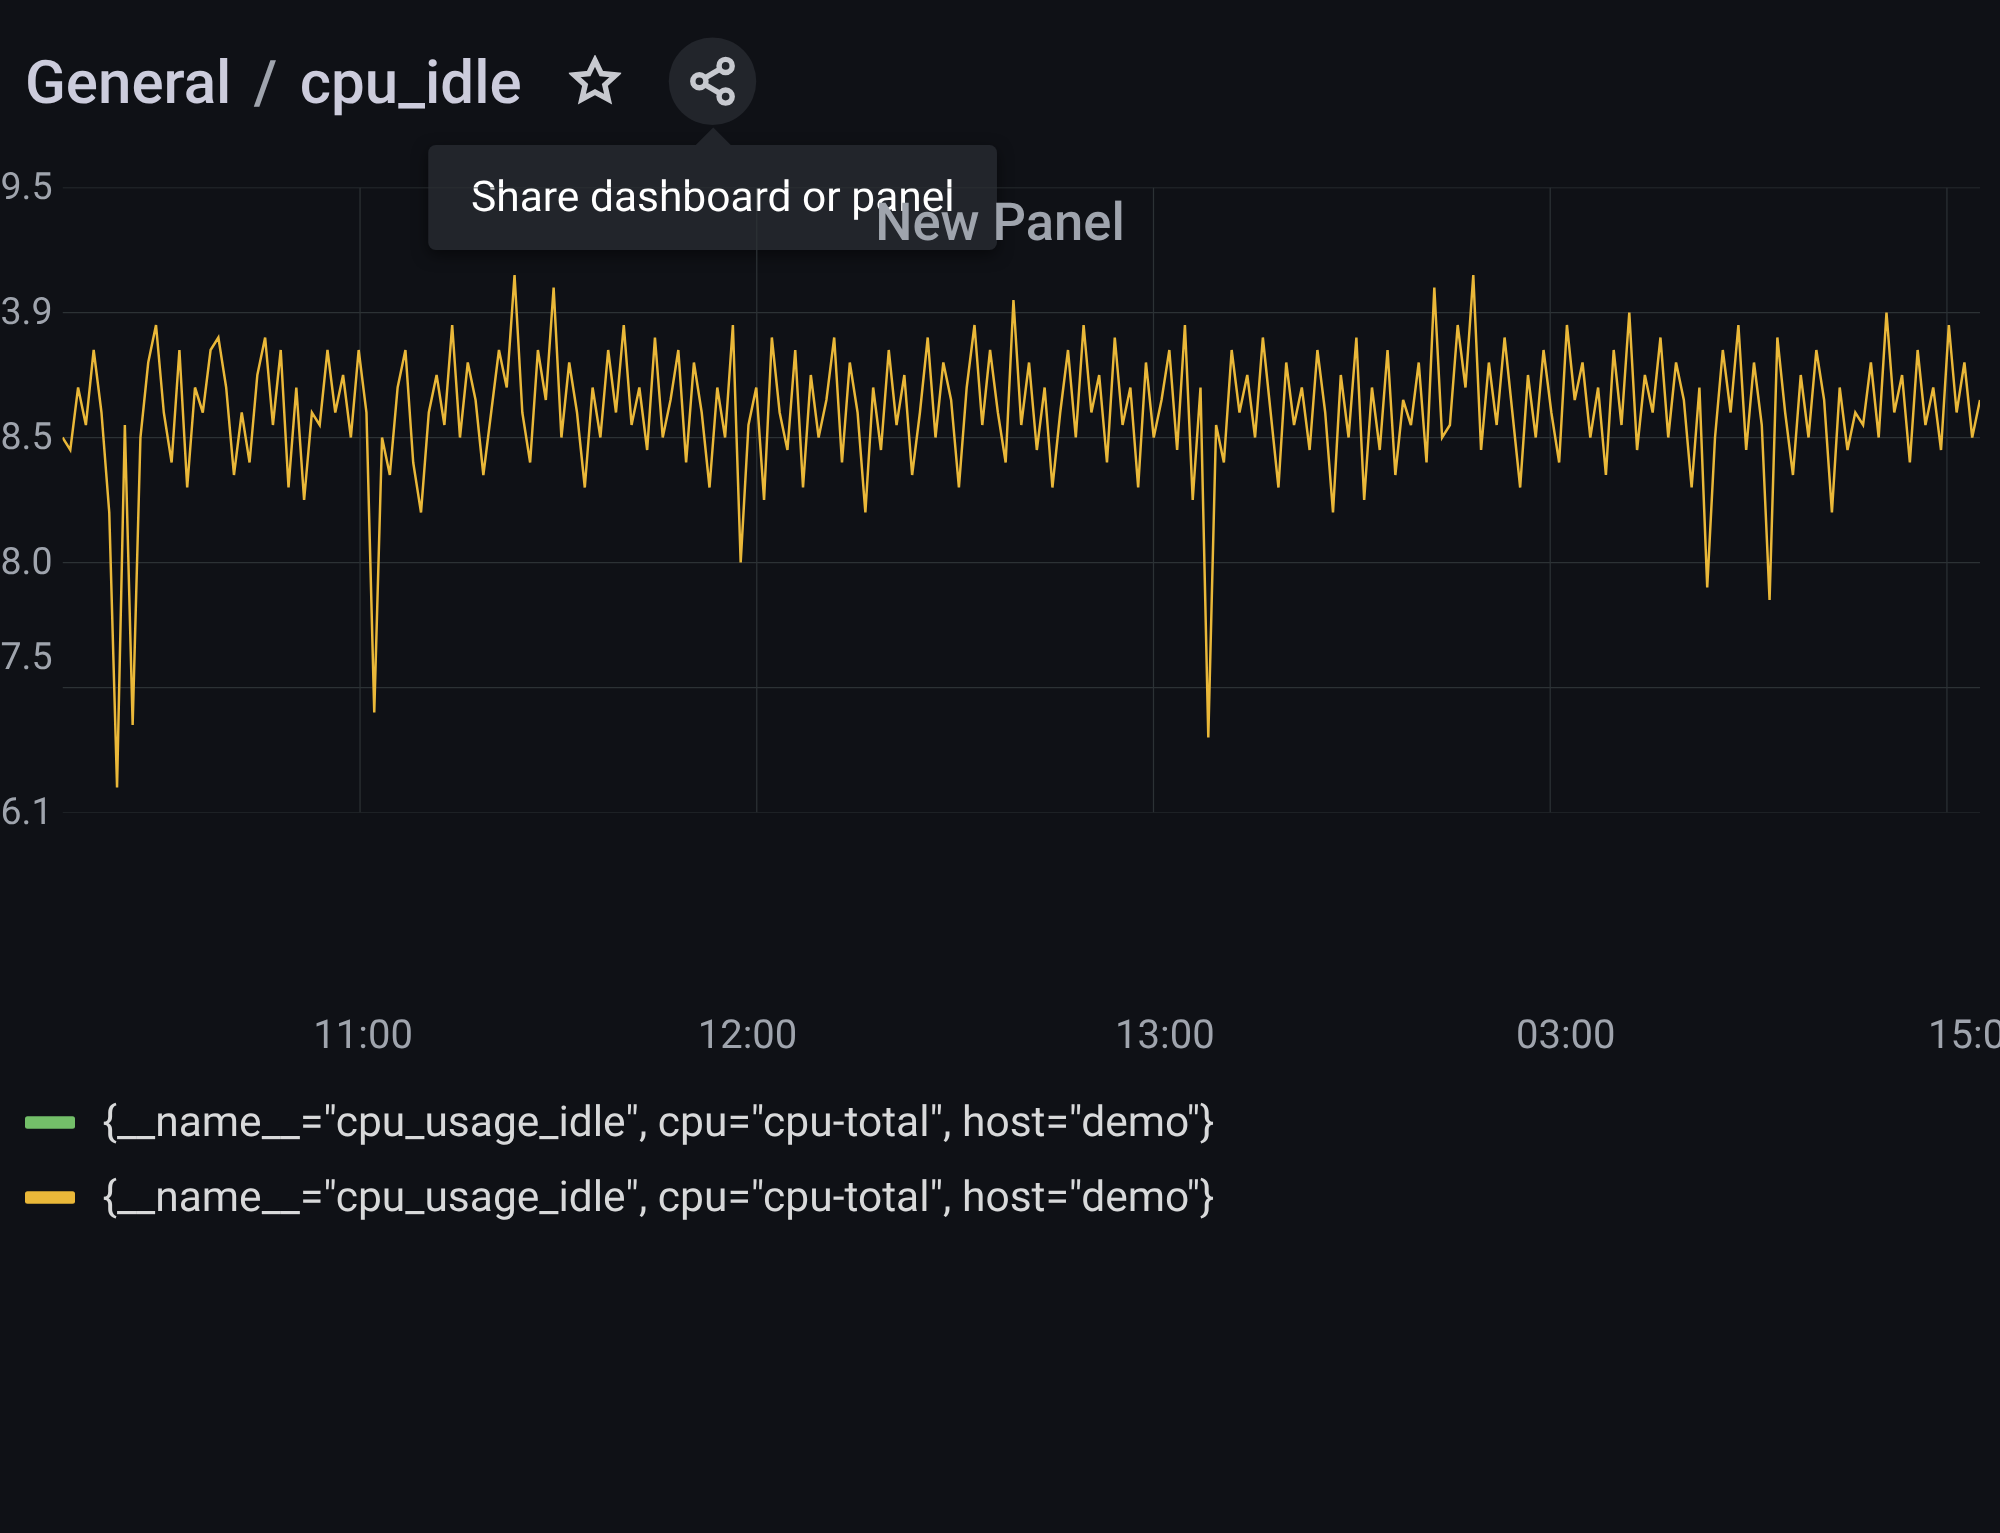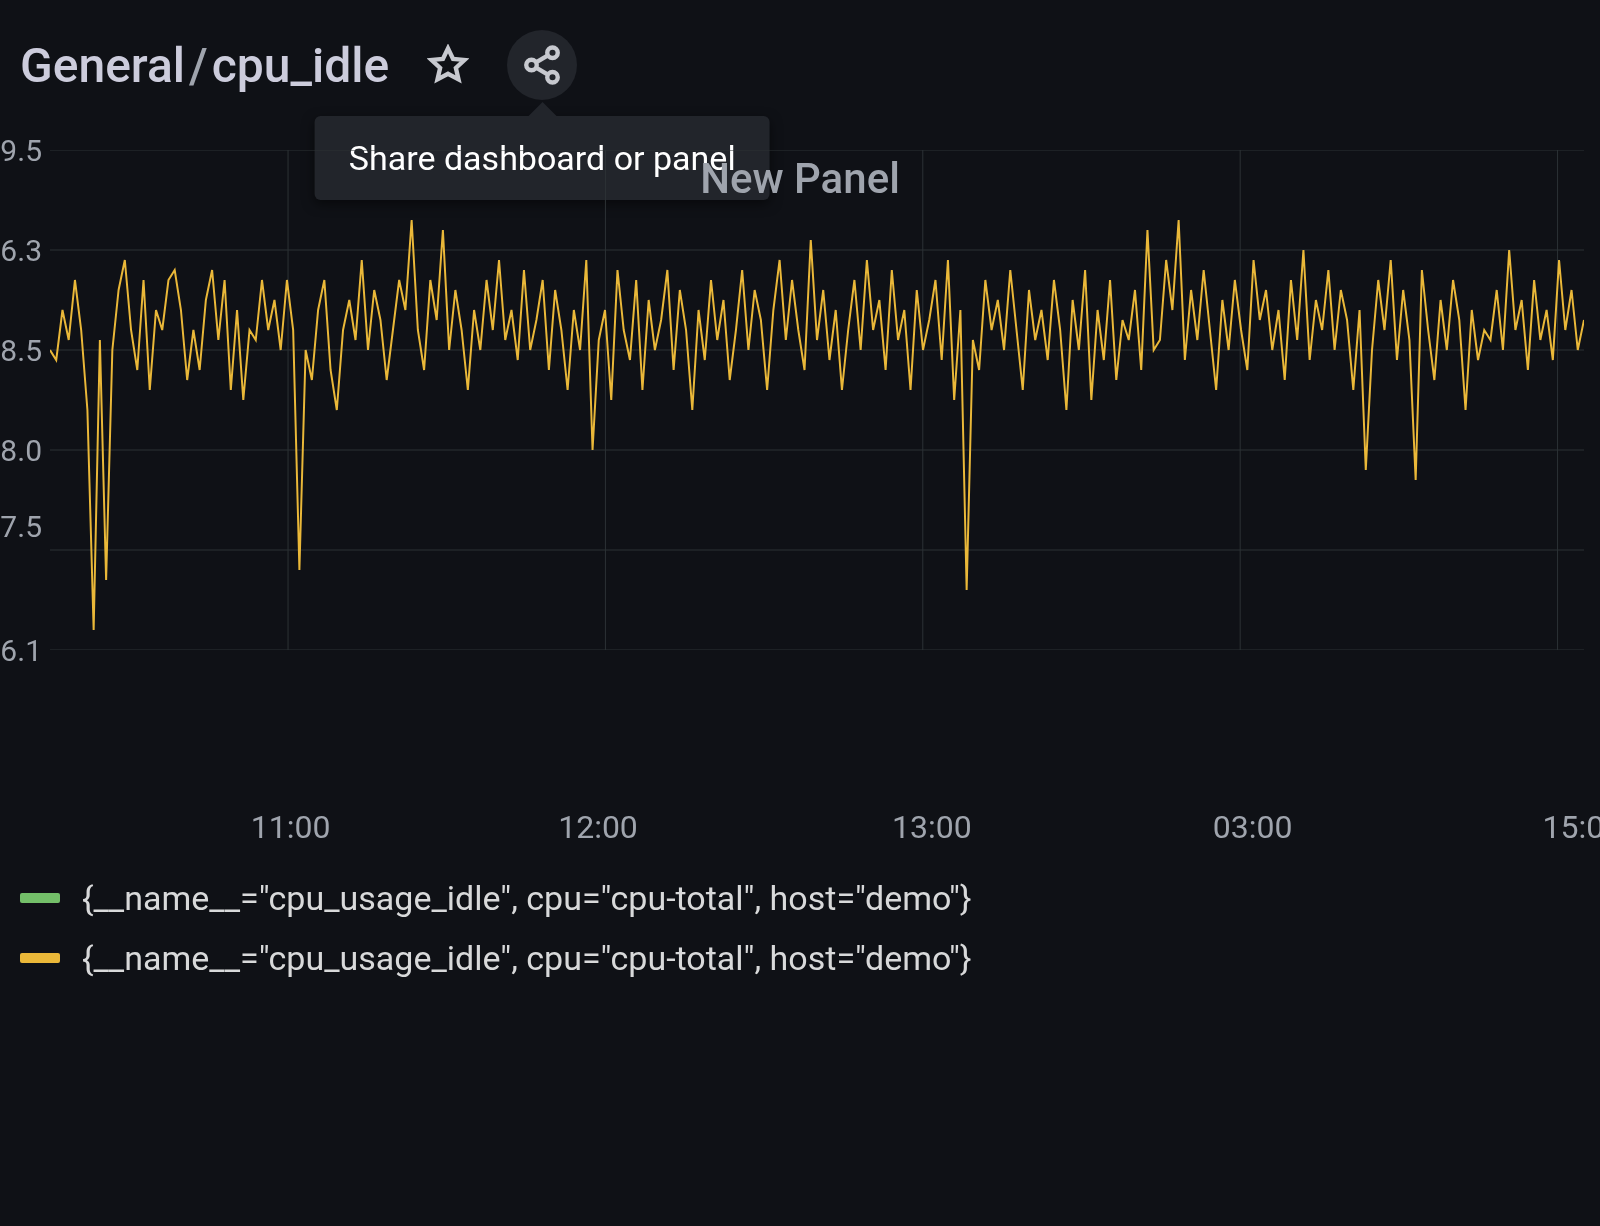--- a/index.html
+++ b/index.html
@@ -1,17 +1,17 @@
 <!DOCTYPE html>
 <html><head>
 <meta charset="utf-8">
 <style>
   html,body{margin:0;padding:0;background:#0f1116;color:#d8d9da;font-family:Roboto,"Helvetica Neue",Arial,sans-serif;width:1600px;height:1226px;overflow:hidden}
   .breadcrumb-bar{display:flex;align-items:center;gap:24px;padding:30px 20px 40px 20px}
-  .breadcrumb{display:flex;align-items:flex-start;gap:4px;font-size:48px;font-weight:500;color:#ccccdc}
+  .breadcrumb{display:flex;align-items:flex-start;gap:18px;font-size:48px;font-weight:500;color:#ccccdc}
   .breadcrumb a{color:#ccccdc;text-decoration:none}
   .bc-sep{color:#9fa4ad}
   .icon-btn{display:flex;align-items:center;justify-content:center;width:70px;height:70px;border-radius:50%;cursor:pointer;color:#c7c9cf}
   .icon-btn.plain{background:transparent}
   .icon-btn.bg{background:#22252b}
   .icon-btn svg{width:42px;height:42px;stroke:#c7c9cf;fill:none;stroke-width:2.5}
   .share-wrap{position:relative}
   .tooltip{position:absolute;top:86px;left:50%;transform:translateX(-50%);background:#22252b;color:#ffffff;font-size:34px;padding:22px 34px;border-radius:6px;white-space:nowrap;box-shadow:0 4px 12px rgba(0,0,0,.5)}
   .tooltip::before{content:"";position:absolute;top:-14px;left:50%;transform:translateX(-50%);border:14px solid transparent;border-top:none;border-bottom-color:#22252b}
   .panel{position:relative;margin-top:10px}
@@ -57,21 +57,21 @@
     <div class="tooltip">Share dashboard or panel</div>
   </div>
 </div>
 
 <div class="panel">
   <div class="panel-title">New Panel</div>
 
   <div class="chart-box">
     <div class="y-axis" id="yaxis">
         <div class="y-tick" style="top: 0px;">9.5</div>
-        <div class="y-tick" style="top: 100px;">6.3</div>
+        <div class="y-tick" style="top: 100px;">3.9</div>
         <div class="y-tick" style="top: 200px;">8.5</div>
         <div class="y-tick" style="top: 300px;">8.0</div>
         <div class="y-tick" style="top: 376px;">7.5</div>
         <div class="y-tick" style="top: 500px;">6.1</div>
       </div>
     <div class="plot-area">
       <svg id="plot-svg" viewBox="0 0 1550 500" preserveAspectRatio="none" style="position:absolute;inset:0;width:100%;height:100%">
         <g class="grid" id="grid">
             <line x1="0" x2="1550" y1="0" y2="0"></line>
             <line x1="0" x2="1550" y1="100" y2="100"></line>

